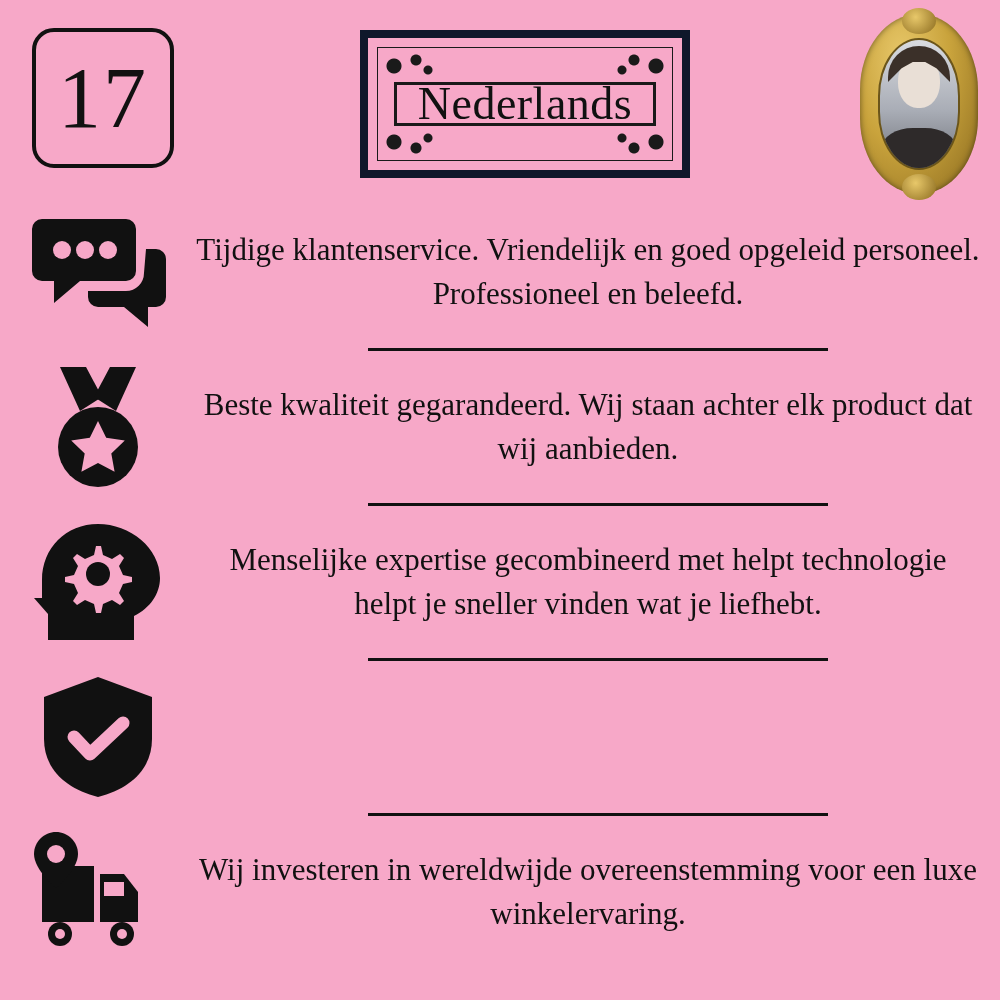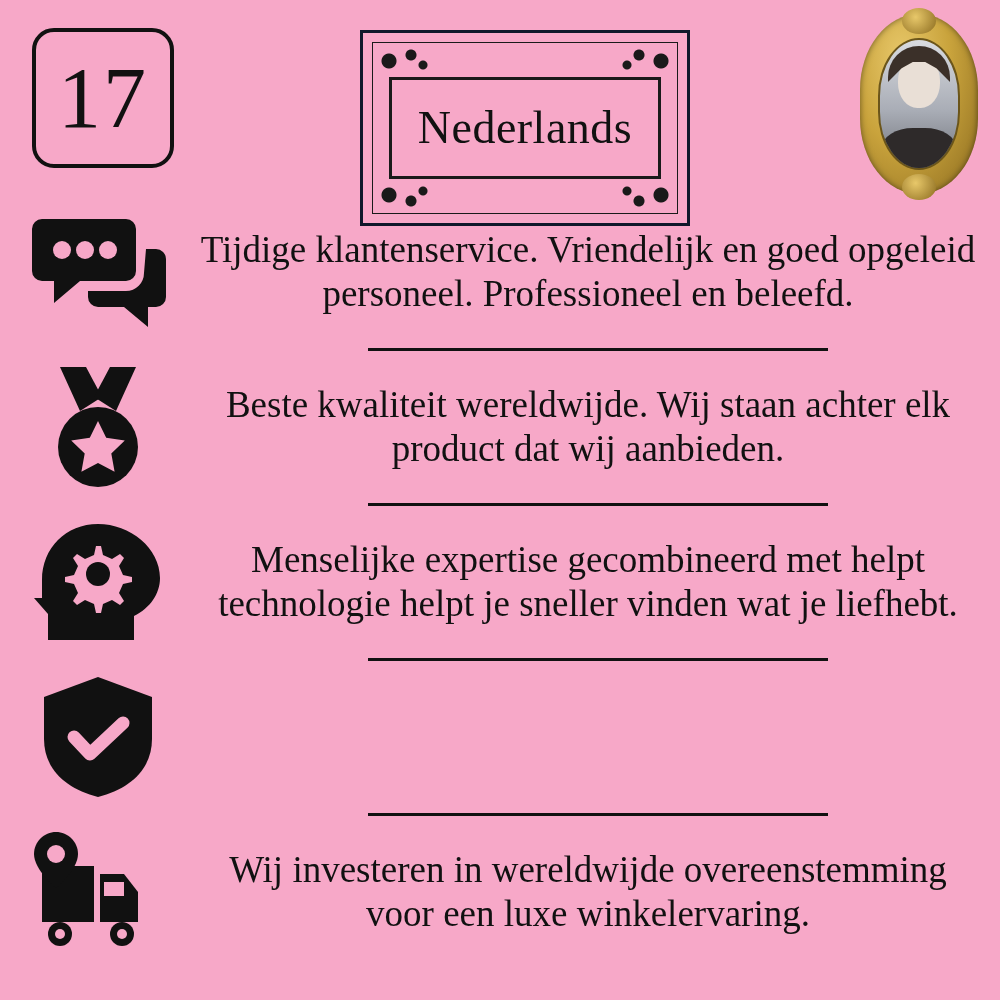--- a/index.html
+++ b/index.html
@@ -47,22 +47,22 @@
     font-weight: 400;
     letter-spacing: 2px;
     color: #111111;
   }
 
   .title-frame {
     position: absolute;
     left: 360px;
     top: 30px;
     width: 330px;
-    height: 196px;
-    border: 3px solid #0f172a;
+    height: 148px;
+    border: 8px solid #0f172a;
     box-sizing: border-box;
     display: flex;
     align-items: center;
     justify-content: center;
   }
   .title-frame::before {
     content: "";
     position: absolute;
     left: 9px; top: 9px; right: 9px; bottom: 9px;
     border: 1px solid #1a1a1a;
@@ -201,21 +201,21 @@
     align-items: center;
     justify-content: center;
   }
   .text-cell {
     flex: 1 1 auto;
     padding-right: 20px;
     text-align: center;
   }
   .row-text {
     font-family: "Liberation Serif", serif;
-    font-size: 37px;
+    font-size: 31px;
     line-height: 44px;
     color: #111111;
   }
   .divider-wrap {
     width: 804px;
     margin-left: 196px;
     display: flex;
     justify-content: center;
   }
   .divider-line {
@@ -282,21 +282,21 @@
     <div class="row">
       <div class="icon-cell">
         <svg class="ic" width="128" height="128" viewBox="0 0 128 128" aria-hidden="true">
           <path d="M26 4h26l16 30-22 14z" fill="#111"></path>
           <path d="M102 4H76L60 34l22 14z" fill="#111"></path>
           <circle cx="64" cy="84" r="40" fill="#111"></circle>
           <path d="M64 58l8.2 16.8 18.6 2.6-13.5 13 3.3 18.4L64 100.1l-16.6 8.7 3.3-18.4-13.5-13 18.6-2.6z" fill="#f7a8c8"></path>
         </svg>
       </div>
       <div class="text-cell">
-        <div class="row-text">Beste kwaliteit wereldwijde. Wij staan achter elk product dat wij aanbieden.</div>
+        <div class="row-text">Beste kwaliteit gegarandeerd. Wij staan achter elk product dat wij aanbieden.</div>
       </div>
     </div>
 
     <div class="divider-wrap">
         <div class="divider-line"></div>
       </div>
 
     <div class="row">
       <div class="icon-cell">
         <svg class="ic" width="128" height="124" viewBox="0 0 128 124" aria-hidden="true">

